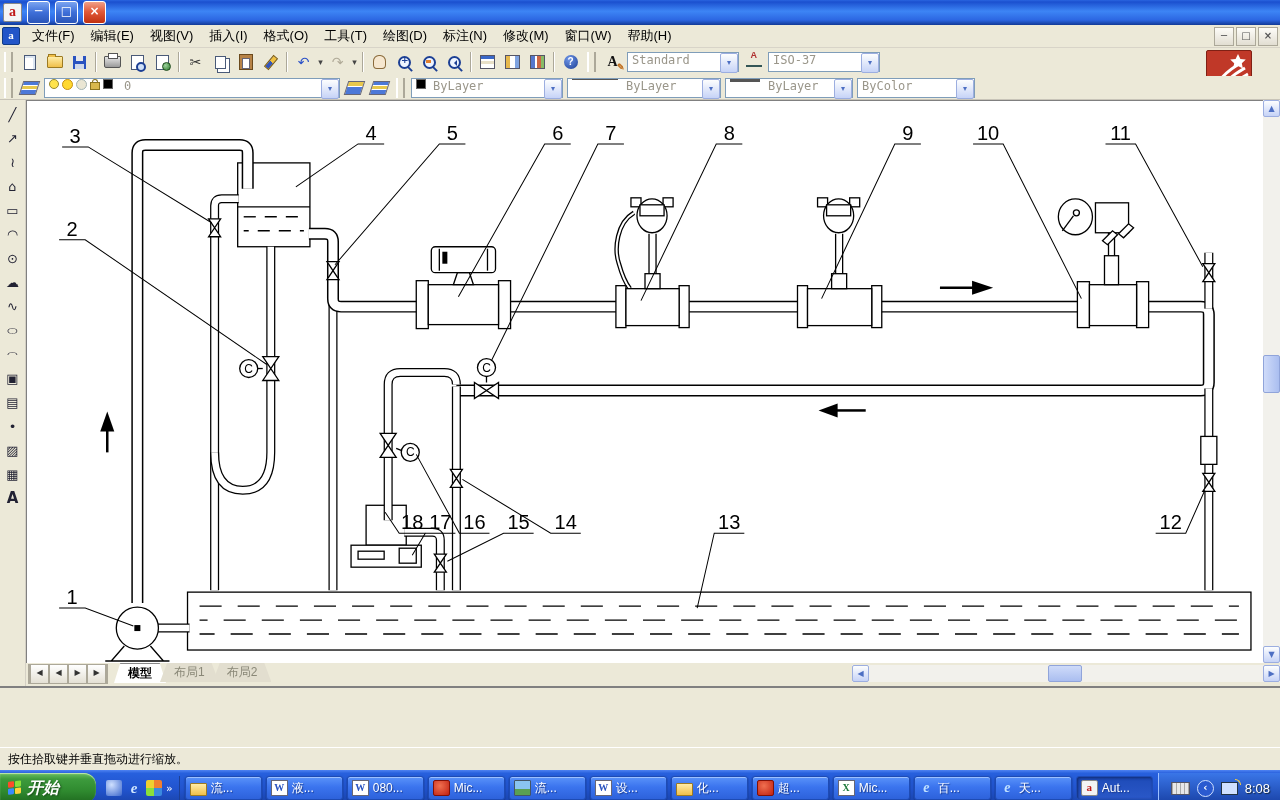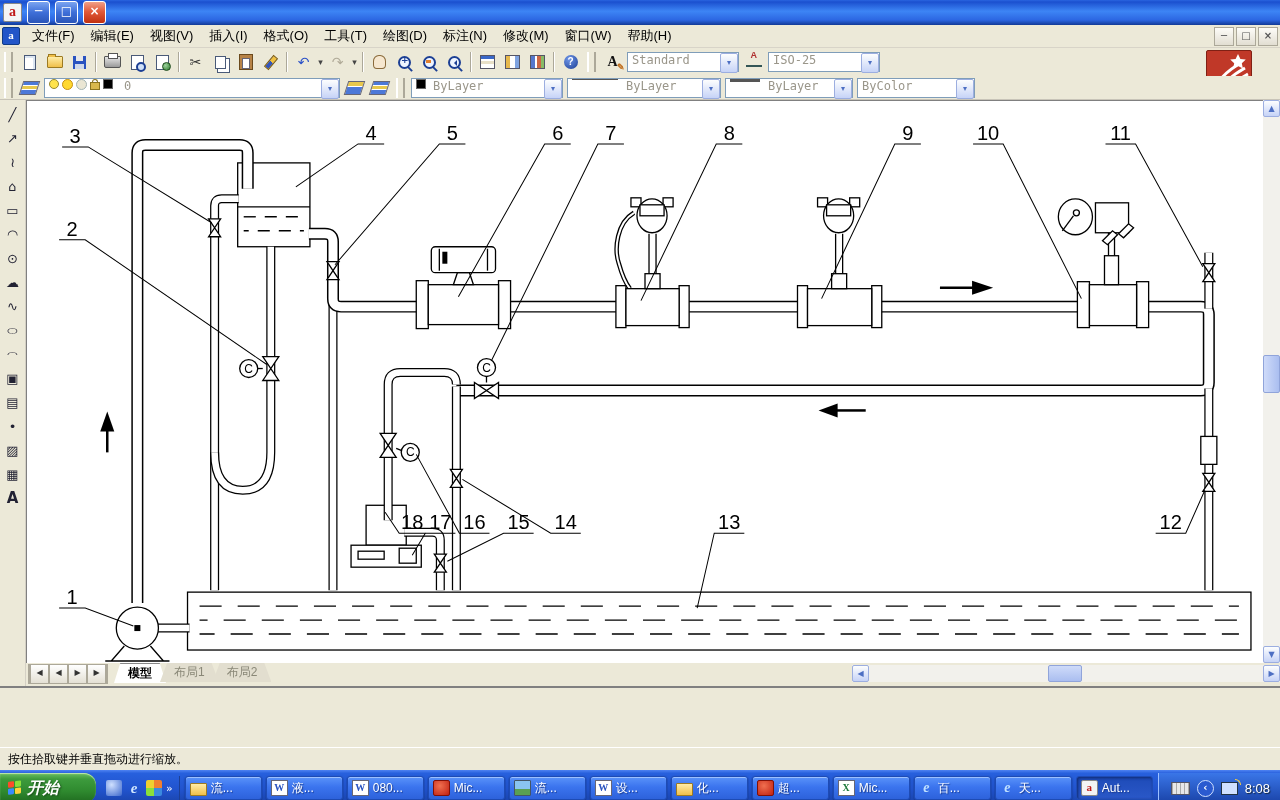--- a/index.html
+++ b/index.html
@@ -266,21 +266,21 @@
       <span class="i-atext">A</span>
     </span>
   <div class="combo" style="width:112px">
     <span class="cval">Standard</span>
     <span class="carr">▾</span>
   </div>
   <span class="tbtn">
       <span class="i-dim"></span>
     </span>
   <div class="combo" style="width:112px">
-    <span class="cval">ISO-25</span>
+    <span class="cval">ISO-37</span>
     <span class="carr">▾</span>
   </div>
 </div>
 <div id="logo" class="abs">
   <svg width="44" height="44" viewBox="0 0 44 44">
     <path d="M6 42 Q12 24 34 12" stroke="#fff" stroke-width="3" fill="none"></path>
     <path d="M12 42 Q18 28 38 17" stroke="#fff" stroke-width="3" fill="none"></path>
     <path d="M19 42 Q24 32 41 23" stroke="#fff" stroke-width="3" fill="none"></path>
     <path d="M31 3 l2.4 5 5.4.6 -4 3.7 1.1 5.3 -4.9-2.7 -4.9 2.7 1.1-5.3 -4-3.7 5.4-.6z" fill="#fff"></path>
   </svg>

